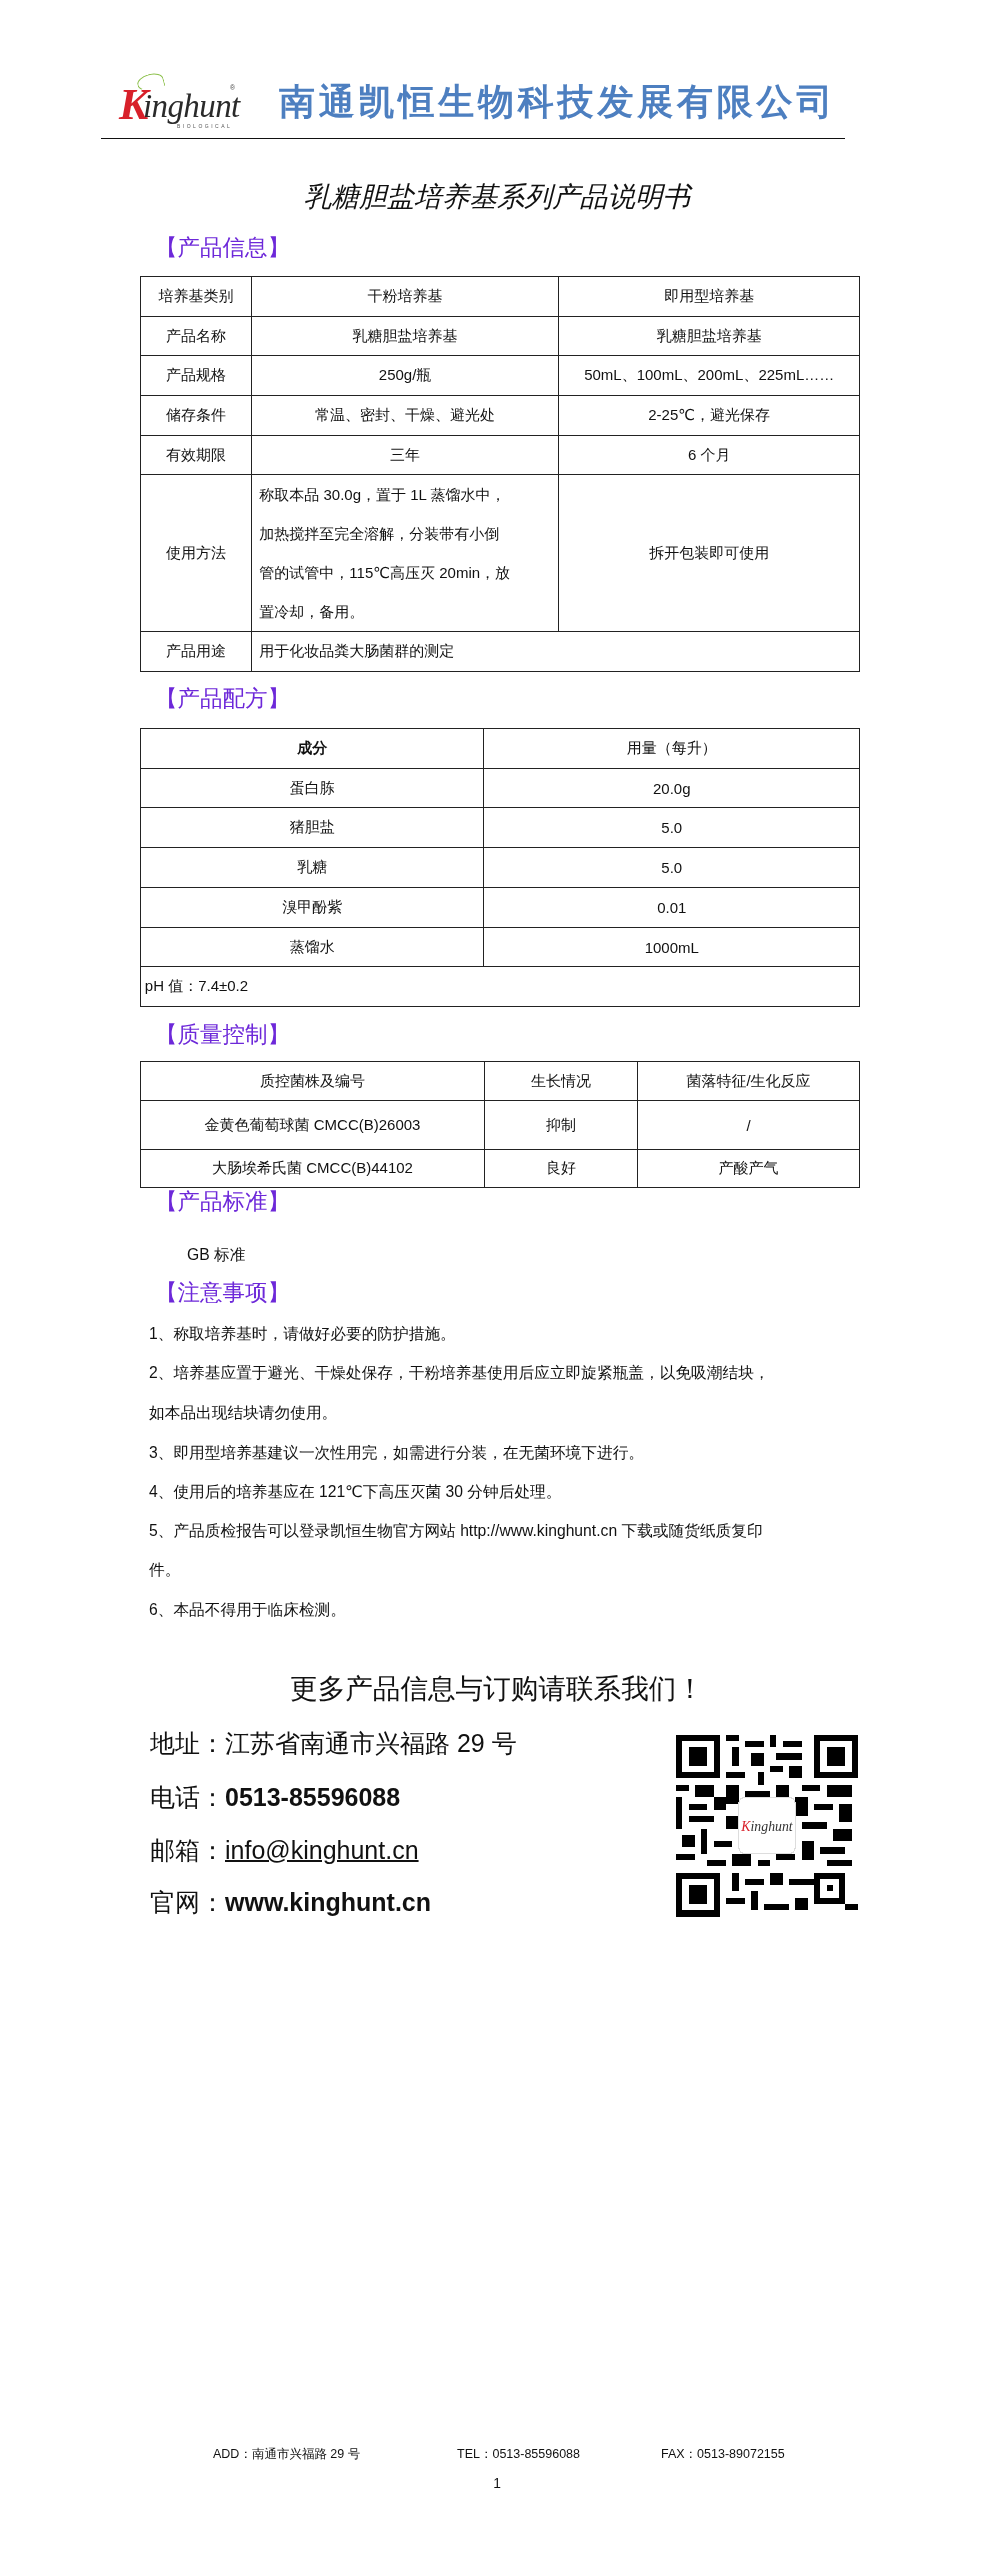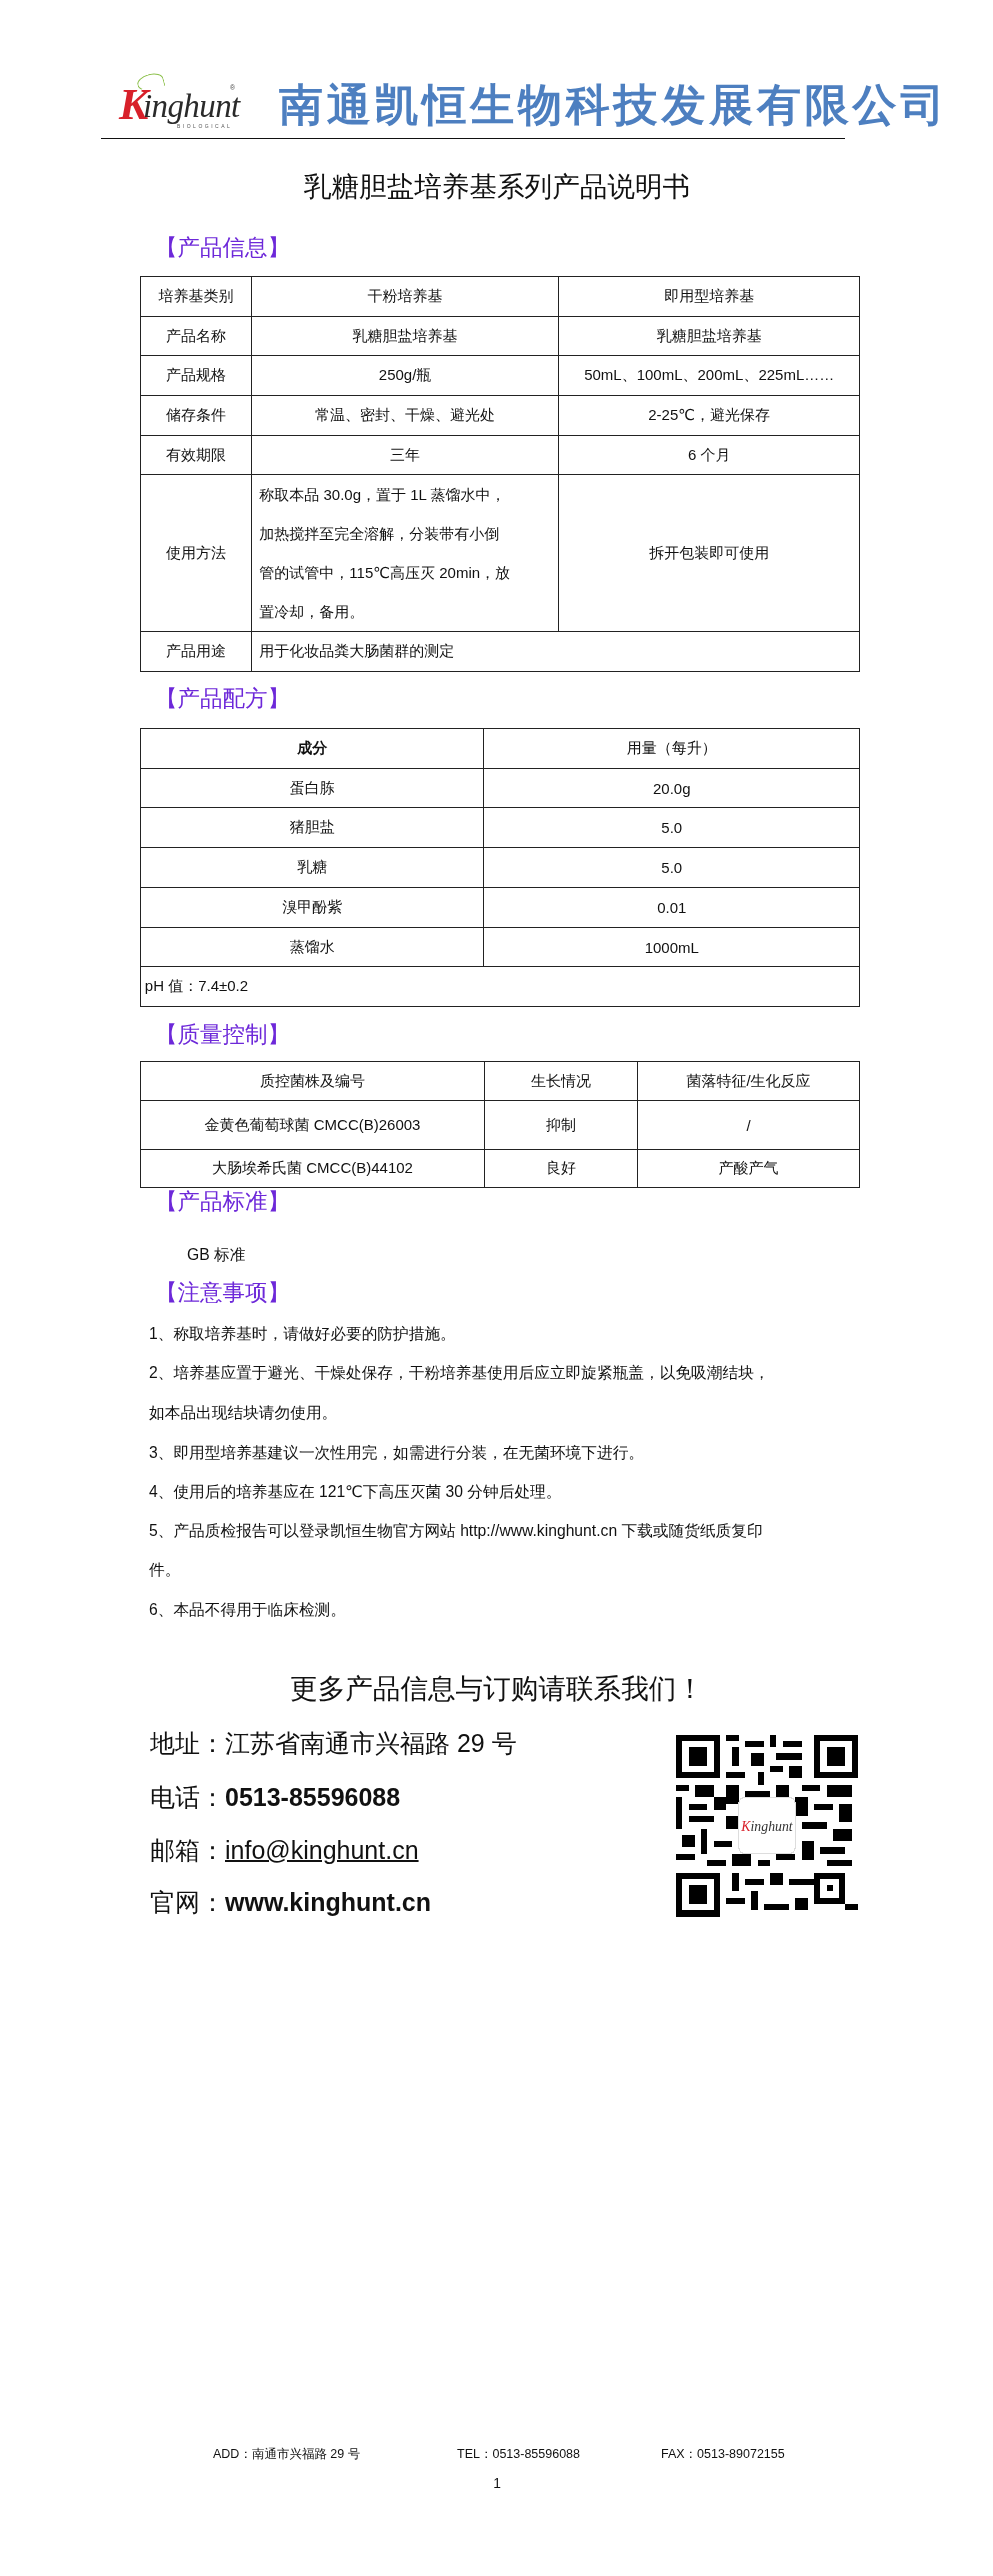--- a/index.html
+++ b/index.html
@@ -4,23 +4,23 @@
 <style>
   html,body{margin:0;padding:0;background:#fff;}
   body{width:994px;height:2576px;position:relative;font-family:"Liberation Sans","DejaVu Sans",sans-serif;color:#111;overflow:hidden;}
   .abs{position:absolute;}
   .logo{left:119px;top:74px;width:125px;height:58px;}
   .logo .k{position:absolute;left:0;top:8.8px;font-family:"Liberation Serif",serif;font-style:italic;font-weight:bold;font-size:44px;color:#d8202a;line-height:1;}
   .logo .rest{position:absolute;left:24px;top:16.3px;font-family:"Liberation Serif",serif;font-style:italic;font-size:33px;color:#2a2a2a;line-height:1;letter-spacing:-0.6px;}
   .logo .bio{position:absolute;left:58px;top:49px;font-size:5px;letter-spacing:2.5px;color:#555;}
   .logo .reg{position:absolute;left:111px;top:10px;font-size:6.9px;color:#444;}
   .logo .leaf{position:absolute;left:17.5px;top:0;width:25px;height:13.8px;border:1.9px solid #8cc04b;border-radius:50% 50% 0 50%;transform:rotate(-15deg);border-bottom-color:transparent;}
-  .company{left:279px;top:83px;font-family:"DejaVu Serif",serif;font-weight:bold;font-size:44px;color:#4d7fc0;letter-spacing:3.8px;line-height:1;}
+  .company{left:279px;top:83px;font-family:"DejaVu Serif",serif;font-weight:bold;font-size:36px;color:#4d7fc0;letter-spacing:3.8px;line-height:1;}
   .hr{left:101px;top:138px;width:744px;height:1.3px;background:#111;}
-  .doc-title{left:0;width:994px;top:173px;text-align:center;font-size:27.6px;line-height:1;}
+  .doc-title{left:0;width:994px;top:183px;text-align:center;font-size:27.6px;line-height:1;font-style:italic;}
   .sec{left:155px;font-size:22.5px;color:#6d28d9;line-height:1;}
   table{border-collapse:collapse;position:absolute;left:140px;width:720px;}
   td{border:1.3px solid #222;font-size:15px;text-align:center;vertical-align:middle;padding:0;}
   td.l{text-align:left;padding-left:7.5px;}
   .std{left:187px;top:1245px;font-size:15.7px;}
   .notes{left:149px;font-size:15.7px;line-height:1;}
   .contact-title{left:0;width:994px;top:1675px;text-align:center;font-size:27.6px;line-height:1;}
   .ci{left:150px;font-size:25px;line-height:1;}
   .ci b{font-weight:bold;}
   .ci u{text-decoration:underline;text-decoration-thickness:1.9px;font-weight:normal;}

